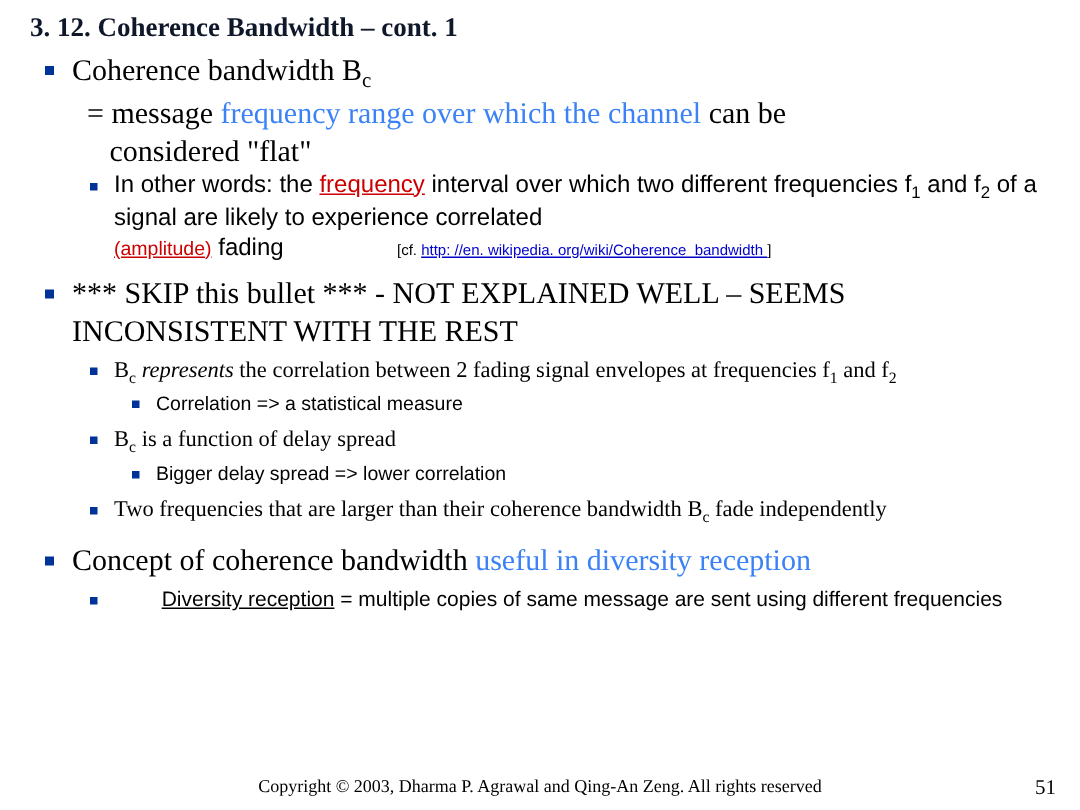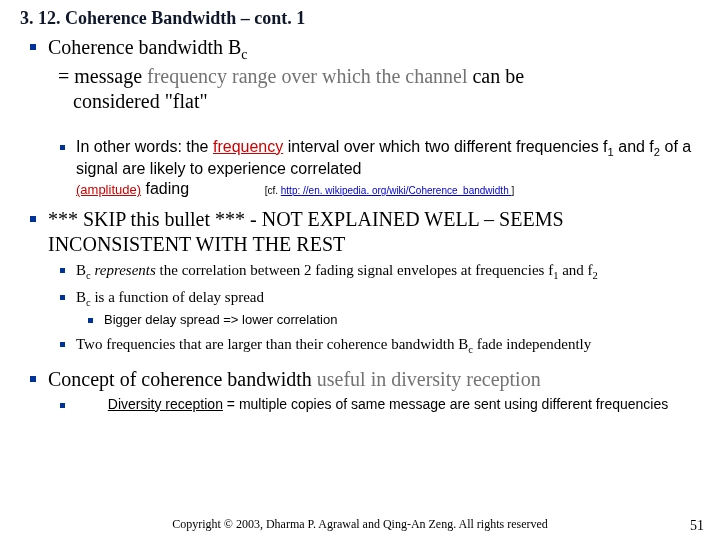--- a/index.html
+++ b/index.html
@@ -33,21 +33,21 @@
     height: 6px;
     background: #003399;
   }
   .b1 > .sq { left: 10px; top: 9px; }
   .b2 > .sq { left: 40px; top: 8px; width:5px; height:5px; }
   .b3 > .sq { left: 68px; top: 7px; width:5px; height:5px; }
   .txt-l { font-family: "Times New Roman", serif; font-size: 20px; line-height: 1.25; }
   .txt-m { font-family: Arial, sans-serif; font-size: 16px; line-height: 1.25; }
   .txt-s { font-family: "Times New Roman", serif; font-size: 15px; line-height: 1.3; }
   .txt-xs { font-family: Arial, sans-serif; font-size: 13px; line-height: 1.3; }
-  .blue { color: #737373; }
+  .blue { color: #3b82f6; }
   .redline { color: #cc0000; text-decoration: underline; }
   .uline { text-decoration: underline; }
   .sub { font-size: 0.7em; vertical-align: sub; }
   .cite { font-size: 10px; }
   .footer {
     position: absolute;
     bottom: 8px;
     left: 0;
     width: 100%;
     font-family: "Times New Roman", serif;
@@ -71,21 +71,21 @@
 
   <ul>
     <li class="b1">
       <span class="sq"></span>
       <div class="txt-l">
         <span>Coherence bandwidth B</span><span class="sub">c</span><br>
         &nbsp;&nbsp;<span>= message </span><span class="blue">frequency range over which the channel</span><span> can be</span><br>
         &nbsp;&nbsp;&nbsp;&nbsp;&nbsp;<span>considered "flat"</span>
       </div>
       <ul>
-        <li class="b2" style="padding-left:28px; margin-top:23px;">
+        <li class="b2" style="padding-left:28px; margin-top:0;">
           <span class="sq" style="left:12px;"></span>
           <div class="txt-m">
             <span>In other words: the </span><span class="redline">frequency</span><span> interval over which two different frequencies f</span><span class="sub">1</span><span> and f</span><span class="sub">2</span><span> of a signal are likely to experience correlated</span>
             <br>
             <span class="redline" style="font-size:13px;">(amplitude)</span><span> fading</span>
             &nbsp;&nbsp;&nbsp;&nbsp;&nbsp;&nbsp;&nbsp;&nbsp;&nbsp;&nbsp;&nbsp;&nbsp;&nbsp;&nbsp;&nbsp;
             <span class="cite"><span>[cf. </span><span class="linkish">http: //en. wikipedia. org/wiki/Coherence_bandwidth </span><span>]</span></span>
           </div>
         </li>
       </ul>
@@ -93,20 +93,26 @@
 
     <li class="b1" style="margin-top:8px;">
       <span class="sq"></span>
       <div class="txt-l">*** SKIP this bullet *** - NOT EXPLAINED WELL – SEEMS INCONSISTENT WITH THE REST</div>
       <ul>
         <li class="b2" style="padding-left:28px; margin-top:4px;">
           <span class="sq" style="left:12px; top:7px;"></span>
           <div class="txt-s">
             <span>B</span><span class="sub">c</span><i><span> represents</span></i><span> the correlation between 2 fading signal envelopes at frequencies f</span><span class="sub">1</span><span> and f</span><span class="sub">2</span>
           </div>
+          <ul>
+            <li class="b3" style="padding-left:28px;">
+              <span class="sq" style="left:12px; top:6px;"></span>
+              <div class="txt-xs">Correlation =&gt; a statistical measure</div>
+            </li>
+          </ul>
         </li>
         <li class="b2" style="padding-left:28px; margin-top:6px;">
           <span class="sq" style="left:12px; top:7px;"></span>
           <div class="txt-s">
             <span>B</span><span class="sub">c</span><span> is a function of delay spread</span>
           </div>
           <ul>
             <li class="b3" style="padding-left:28px;">
               <span class="sq" style="left:12px; top:6px;"></span>
               <div class="txt-xs">Bigger delay spread =&gt; lower correlation</div>

